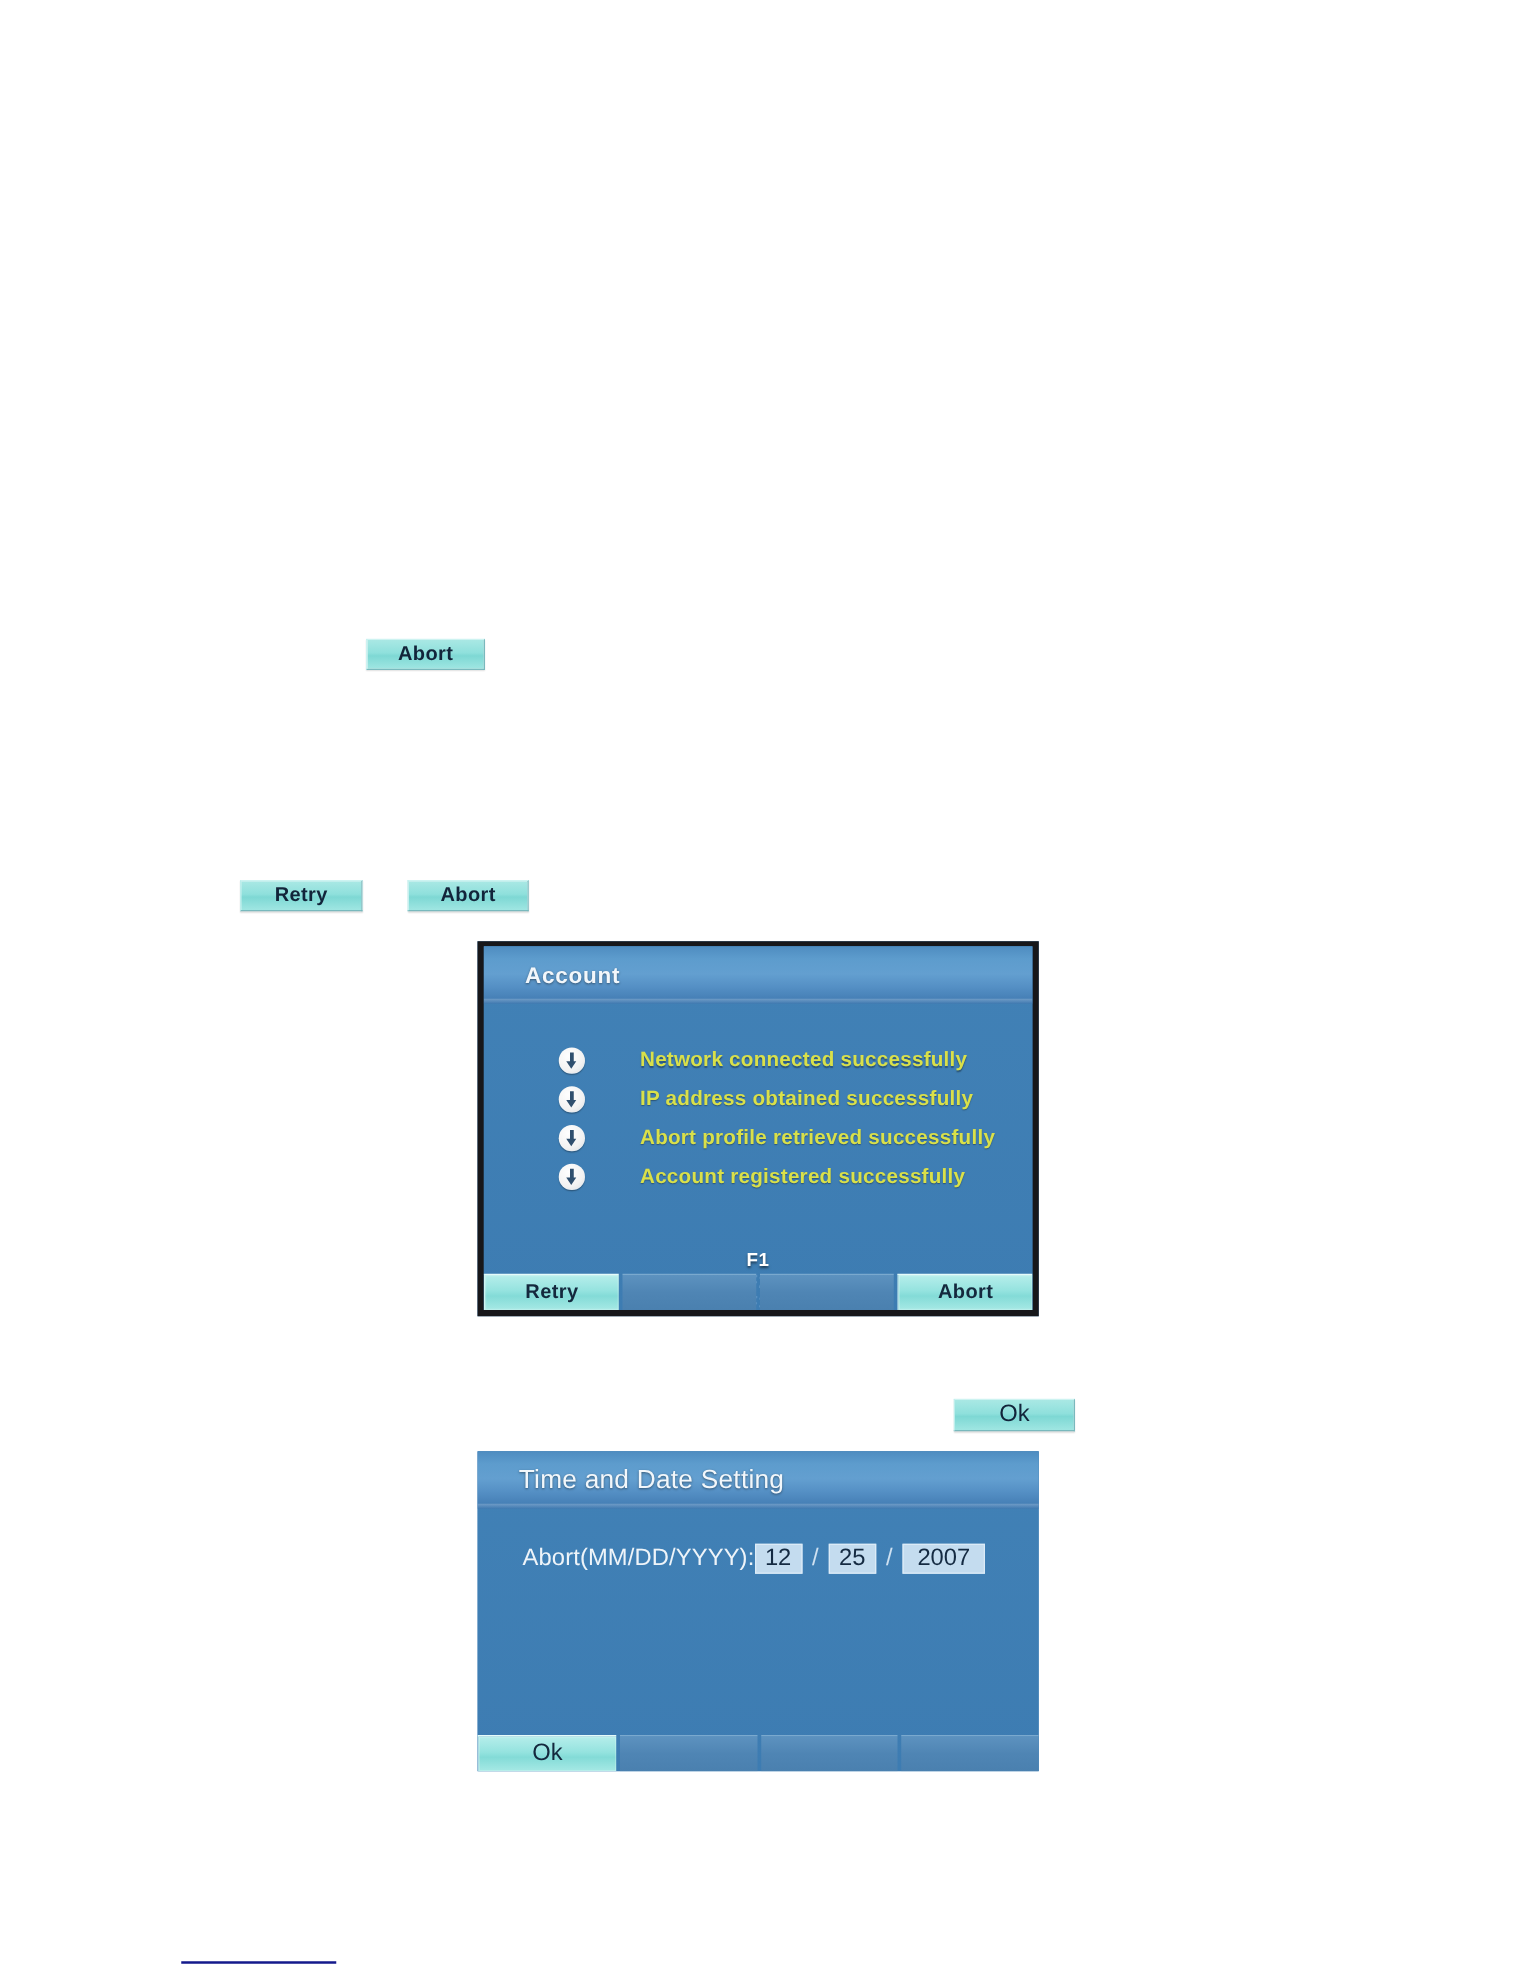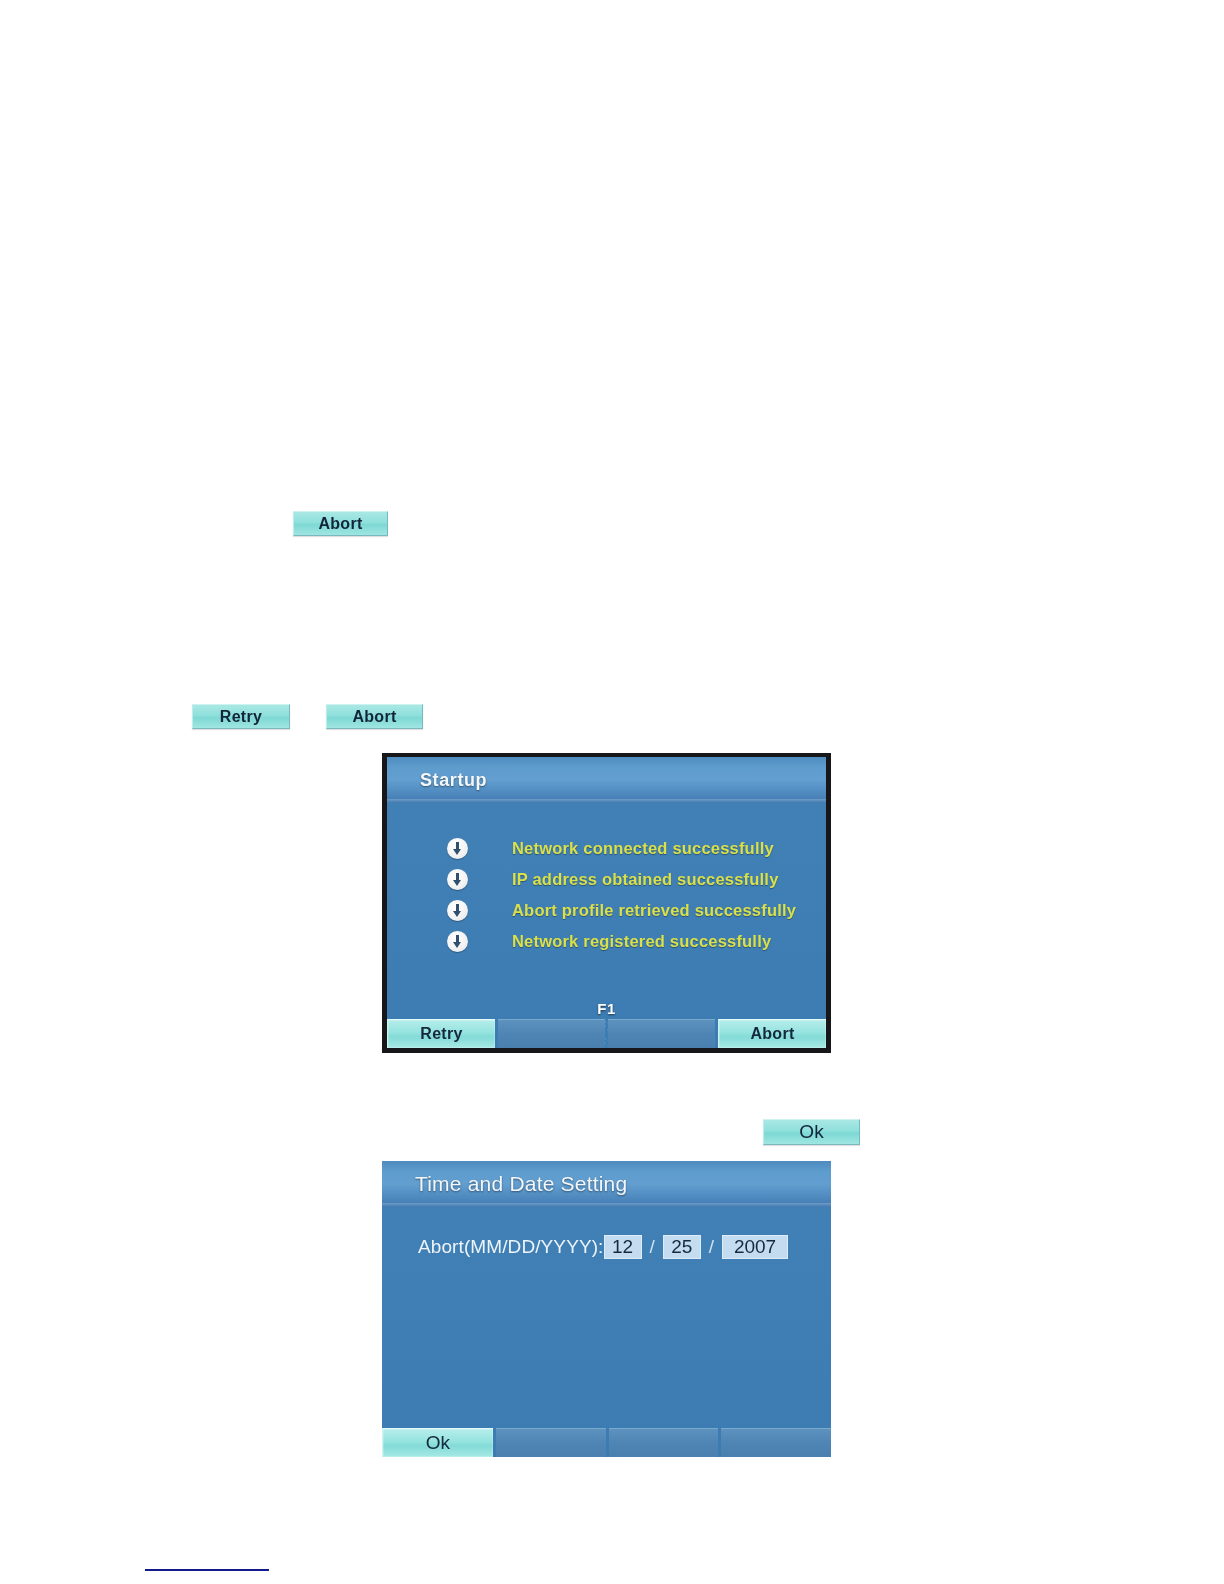--- a/index.html
+++ b/index.html
@@ -53,21 +53,21 @@
     width: 449px;
     height: 300px;
     border: 5px solid #17171a;
     border-top-width: 4px;
     background: #3e7fb7;
   }
   #timedate-screen {
     left: 382px;
     top: 1161px;
     width: 449px;
-    height: 296px;
+    height: 256px;
     background: #3e7fb7;
     border: 0;
   }
 
   .screen-inner {
     position: relative;
     width: 100%;
     height: 100%;
     background: linear-gradient(to bottom, #4181b6 0%, #3d7cb2 100%);
   }
@@ -295,39 +295,39 @@
 </div>
 
 <div class="inline-btn regular" id="btn-ok-3">
   <span>Ok</span>
 </div>
 
 <div class="device" id="startup-screen">
   <div class="screen-inner">
 
     <div class="titlebar">
-      <span class="title-text title-bold">Startup</span>
+      <span class="title-text title-bold">Account</span>
     </div>
 
     <div class="status-list">
       <div class="status-row">
         <span class="dl-icon"></span>
         <span class="status-text">Network connected successfully</span>
       </div>
       <div class="status-row">
         <span class="dl-icon"></span>
         <span class="status-text">IP address obtained successfully</span>
       </div>
       <div class="status-row">
         <span class="dl-icon"></span>
         <span class="status-text">Abort profile retrieved successfully</span>
       </div>
       <div class="status-row">
         <span class="dl-icon"></span>
-        <span class="status-text">Network registered successfully</span>
+        <span class="status-text">Account registered successfully</span>
       </div>
     </div>
 
     <div class="fkey-bar">
       <div class="fkey-labels">
         <span class="fkey-label active">F1</span>
         <span class="fkey-label dim">F2</span>
         <span class="fkey-label dim">F3</span>
         <span class="fkey-label active">F4</span>
       </div>

